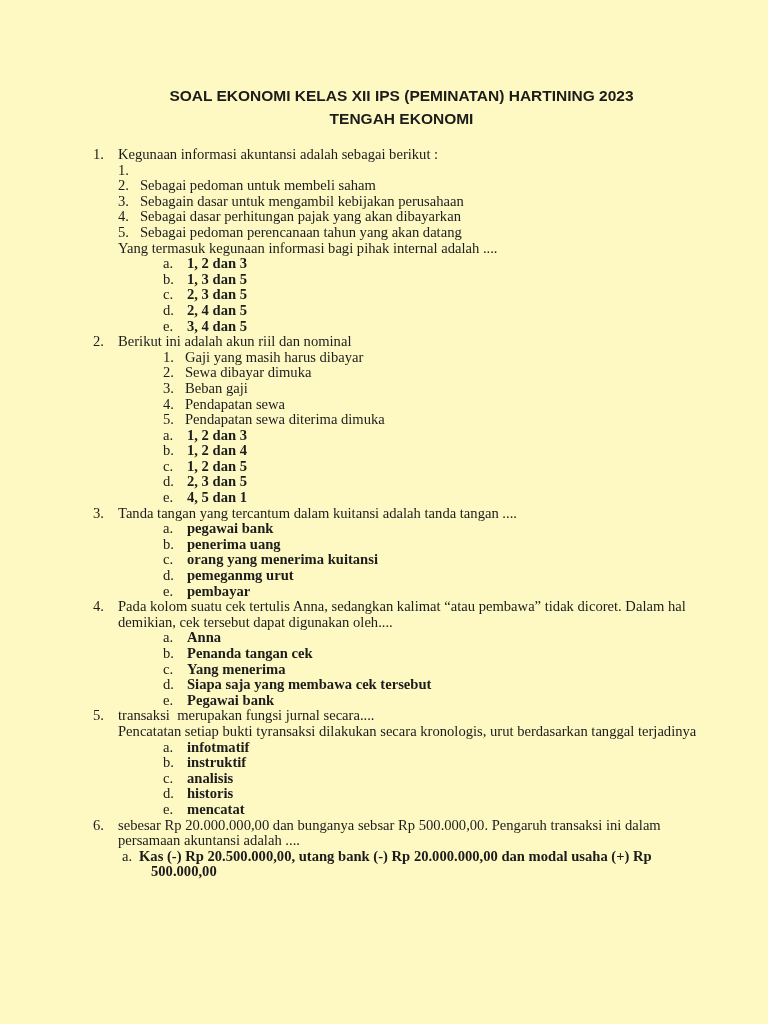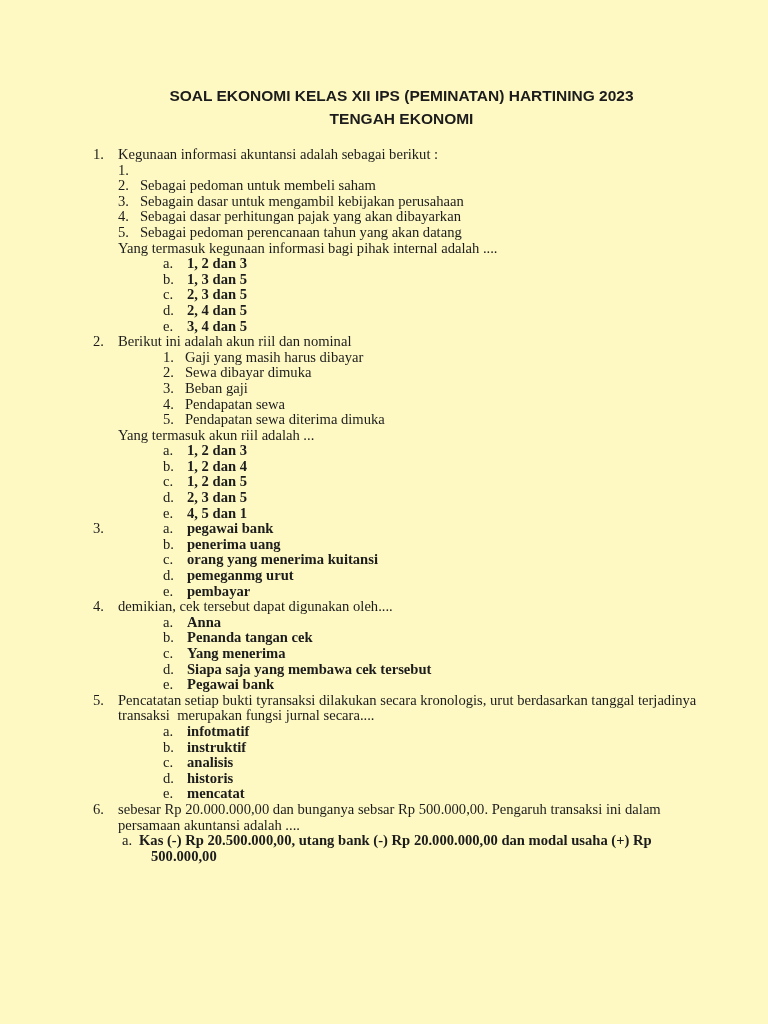--- a/index.html
+++ b/index.html
@@ -127,21 +127,20 @@
               <div class="line">Beban gaji</div>
             </div>
             <div class="row ni-wide">
               <div class="ninum line">4.</div>
               <div class="line">Pendapatan sewa</div>
             </div>
             <div class="row ni-wide">
               <div class="ninum line">5.</div>
               <div class="line">Pendapatan sewa diterima dimuka</div>
             </div>
-            <div class="line">Yang termasuk akun riil adalah ...</div>
             <div class="row opt-wide">
               <div class="optletter-wide line">a.</div>
               <div class="opttext">
                 <div class="line">1, 2 dan 3</div>
               </div>
             </div>
             <div class="row opt-wide">
               <div class="optletter-wide line">b.</div>
               <div class="opttext">
                 <div class="line">1, 2 dan 4</div>
@@ -165,20 +164,21 @@
                 <div class="line">4, 5 dan 1</div>
               </div>
             </div>
           </div>
         </div>
       </div>
       <div>
         <div class="row">
           <div class="qnum line">3.</div>
           <div class="qbody">
+            <div class="line">Tanda tangan yang tercantum dalam kuitansi adalah tanda tangan ....</div>
             <div class="row opt-wide">
               <div class="optletter-wide line">a.</div>
               <div class="opttext">
                 <div class="line">pegawai bank</div>
               </div>
             </div>
             <div class="row opt-wide">
               <div class="optletter-wide line">b.</div>
               <div class="opttext">
                 <div class="line">penerima uang</div>
@@ -202,20 +202,21 @@
                 <div class="line">pembayar</div>
               </div>
             </div>
           </div>
         </div>
       </div>
       <div>
         <div class="row">
           <div class="qnum line">4.</div>
           <div class="qbody">
+            <div class="line">Pada kolom suatu cek tertulis Anna, sedangkan kalimat “atau pembawa” tidak dicoret. Dalam hal</div>
             <div class="line">demikian, cek tersebut dapat digunakan oleh....</div>
             <div class="row opt-wide">
               <div class="optletter-wide line">a.</div>
               <div class="opttext">
                 <div class="line">Anna</div>
               </div>
             </div>
             <div class="row opt-wide">
               <div class="optletter-wide line">b.</div>
               <div class="opttext">
@@ -240,22 +241,22 @@
                 <div class="line">Pegawai bank</div>
               </div>
             </div>
           </div>
         </div>
       </div>
       <div>
         <div class="row">
           <div class="qnum line">5.</div>
           <div class="qbody">
+            <div class="line">transaksi  merupakan fungsi jurnal secara....</div>
             <div class="line">Pencatatan setiap bukti tyransaksi dilakukan secara kronologis, urut berdasarkan tanggal terjadinya</div>
-            <div class="line">transaksi  merupakan fungsi jurnal secara....</div>
             <div class="row opt-wide">
               <div class="optletter-wide line">a.</div>
               <div class="opttext">
                 <div class="line">infotmatif</div>
               </div>
             </div>
             <div class="row opt-wide">
               <div class="optletter-wide line">b.</div>
               <div class="opttext">
                 <div class="line">instruktif</div>

